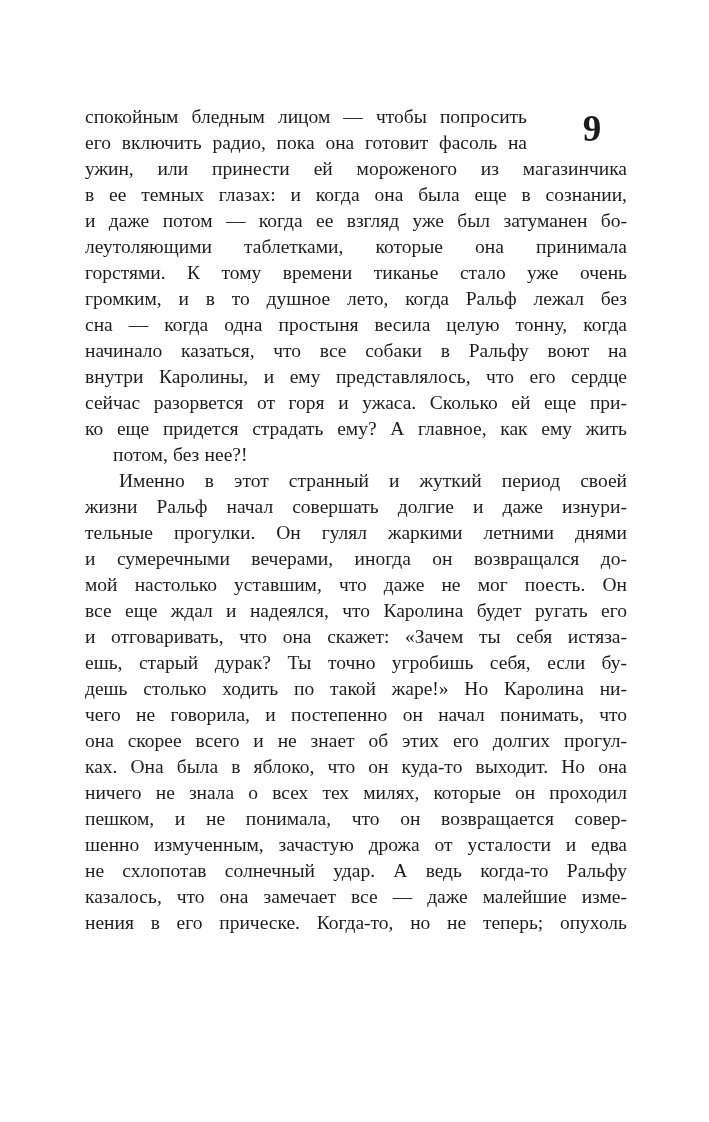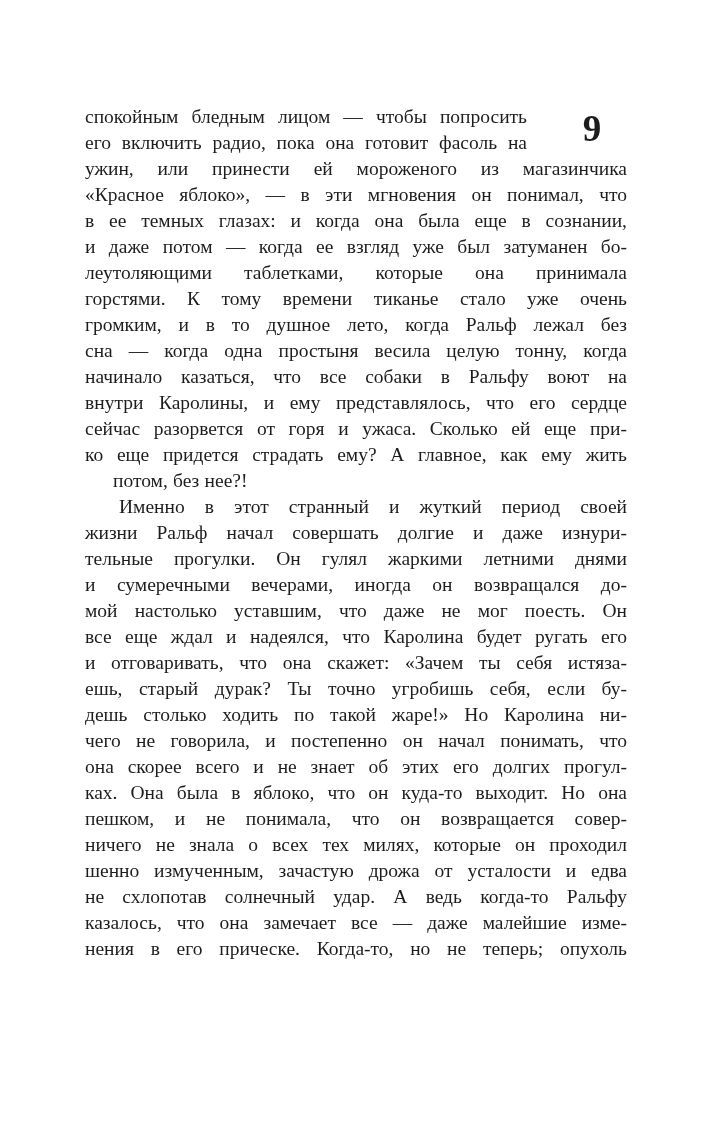--- a/index.html
+++ b/index.html
@@ -60,21 +60,20 @@
 <div class="page">
   <div class="text-block">
     <div class="pagenum-float">
       <span>9</span>
     </div>
     <div id="paragraphs">
         <div class="para">
           <div class="line">спокойным бледным лицом — чтобы попросить</div>
           <div class="line">его включить радио, пока она готовит фасоль на</div>
           <div class="line">ужин, или принести ей мороженого из магазинчика</div>
-          <div class="line">«Красное яблоко», — в эти мгновения он понимал, что</div>
           <div class="line">в ее темных глазах: и когда она была еще в сознании,</div>
           <div class="line">и даже потом — когда ее взгляд уже был затуманен бо-</div>
           <div class="line">леутоляющими таблетками, которые она принимала</div>
           <div class="line">горстями. К тому времени тиканье стало уже очень</div>
           <div class="line">громким, и в то душное лето, когда Ральф лежал без</div>
           <div class="line">сна — когда одна простыня весила целую тонну, когда</div>
           <div class="line">начинало казаться, что все собаки в Ральфу воют на</div>
           <div class="line">внутри Каролины, и ему представлялось, что его сердце</div>
           <div class="line">сейчас разорвется от горя и ужаса. Сколько ей еще при-</div>
           <div class="line">ко еще придется страдать ему? А главное, как ему жить</div>
@@ -86,22 +85,22 @@
           <div class="line">тельные прогулки. Он гулял жаркими летними днями</div>
           <div class="line">и сумеречными вечерами, иногда он возвращался до-</div>
           <div class="line">мой настолько уставшим, что даже не мог поесть. Он</div>
           <div class="line">все еще ждал и надеялся, что Каролина будет ругать его</div>
           <div class="line">и отговаривать, что она скажет: «Зачем ты себя истяза-</div>
           <div class="line">ешь, старый дурак? Ты точно угробишь себя, если бу-</div>
           <div class="line">дешь столько ходить по такой жаре!» Но Каролина ни-</div>
           <div class="line">чего не говорила, и постепенно он начал понимать, что</div>
           <div class="line">она скорее всего и не знает об этих его долгих прогул-</div>
           <div class="line">ках. Она была в яблоко, что он куда-то выходит. Но она</div>
+          <div class="line">ничего не знала о всех тех милях, которые он проходил</div>
           <div class="line">пешком, и не понимала, что он возвращается совер-</div>
-          <div class="line">ничего не знала о всех тех милях, которые он проходил</div>
           <div class="line">шенно измученным, зачастую дрожа от усталости и едва</div>
           <div class="line">не схлопотав солнечный удар. А ведь когда-то Ральфу</div>
           <div class="line">казалось, что она замечает все — даже малейшие изме-</div>
           <div class="line">нения в его прическе. Когда-то, но не теперь; опухоль</div>
         </div>
       </div>
   </div>
 </div>
 
 </body></html>

